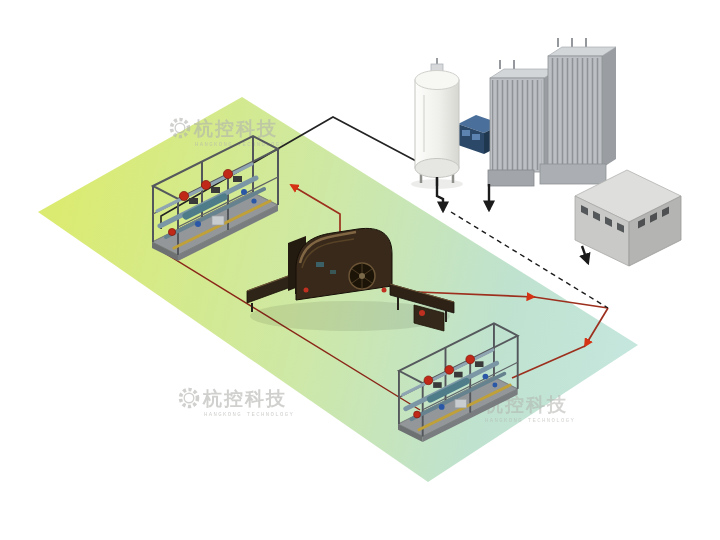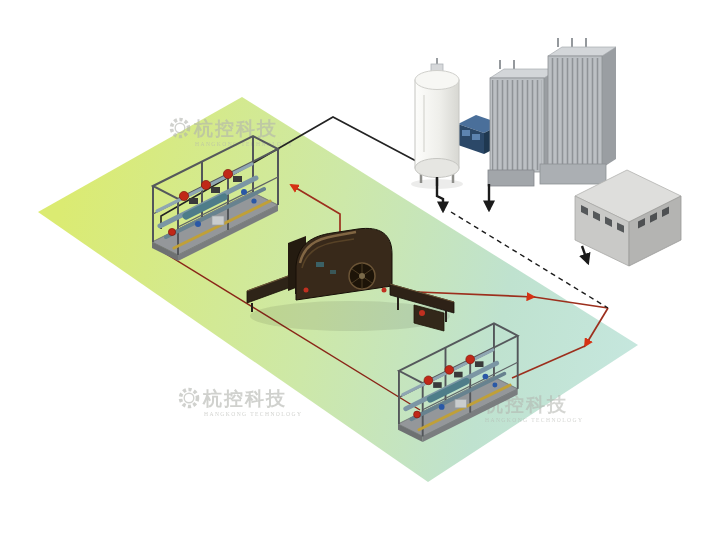--- a/index.html
+++ b/index.html
@@ -1,17 +1,17 @@
 <!DOCTYPE html>
 <html><head>
 <meta charset="utf-8">
 <style>
   html,body{margin:0;padding:0;background:#ffffff;}
   .stage{position:relative;width:720px;height:540px;background:#ffffff;overflow:hidden;
-         font-family:Liberation Serif, serif;}
+         font-family:Liberation Mono, monospace;}
   svg{position:absolute;left:0;top:0;}
   .wm-cn{font-size:19px;font-weight:bold;letter-spacing:2px;fill:#b2b4ae;}
   .wm-en{font-size:5.6px;letter-spacing:1.4px;fill:#b2b4ae;}
 </style>
 </head>
 <body>
 
 <div class="stage">
 <svg width="720" height="540" viewBox="0 0 720 540">
   <defs>

